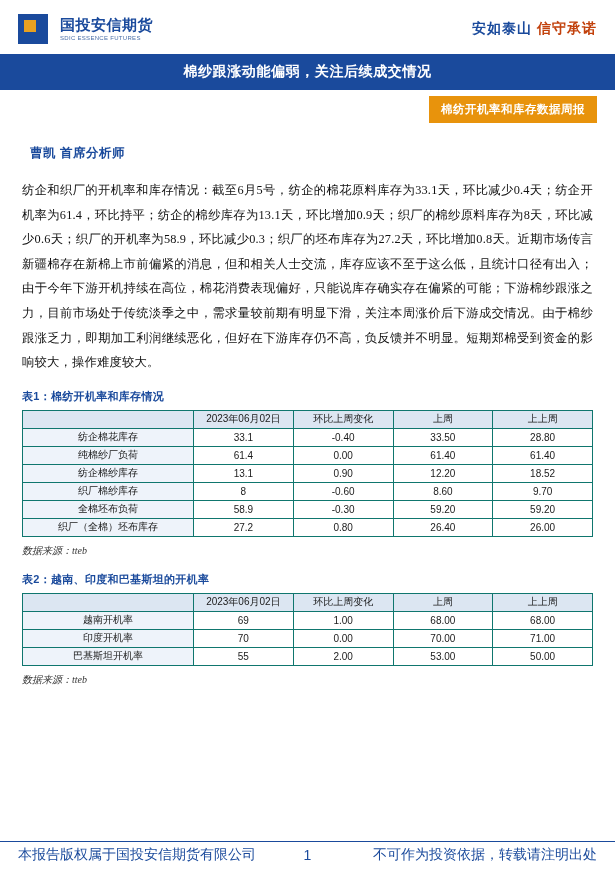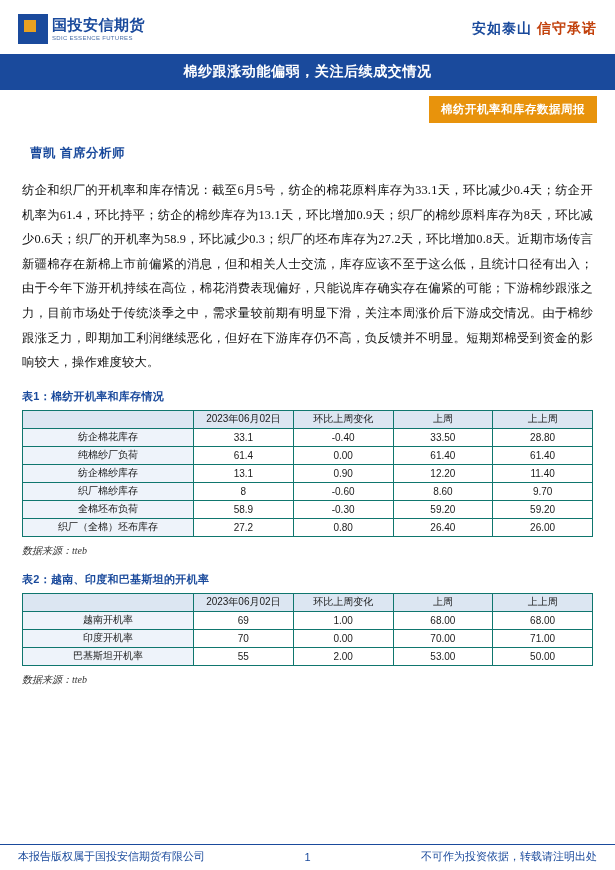--- a/index.html
+++ b/index.html
@@ -26,21 +26,21 @@
   .header {
     display: flex;
     align-items: center;
     justify-content: space-between;
     padding: 14px 18px 10px 18px;
     box-sizing: border-box;
   }
   .brand {
     display: flex;
     align-items: center;
-    gap: 4px;
+    gap: 12px;
   }
   .brand-mark {
     width: 30px;
     height: 30px;
     background: #1a4a9c;
     position: relative;
     flex: none;
   }
   .brand-mark::after {
     content: "";
@@ -183,21 +183,21 @@
   .footer {
     position: absolute;
     left: 0;
     right: 0;
     bottom: 0;
     border-top: 1px solid #1a4a9c;
     padding: 4px 18px 6px 18px;
     display: flex;
     align-items: center;
     justify-content: space-between;
-    font-size: 11px;
+    font-size: 14px;
     color: #1a4a9c;
     font-family: "Liberation Sans", sans-serif;
     box-sizing: border-box;
   }
   .footer-left { flex: 1; text-align: left; }
   .footer-center { flex: 0 0 auto; text-align: center; }
   .footer-right { flex: 1; text-align: right; }
 </style>
 </head>
 <body>
@@ -255,21 +255,21 @@
           <td>61.4</td>
           <td>0.00</td>
           <td>61.40</td>
           <td>61.40</td>
         </tr>
         <tr>
           <td>纺企棉纱库存</td>
           <td>13.1</td>
           <td>0.90</td>
           <td>12.20</td>
-          <td>11.40</td>
+          <td>18.52</td>
         </tr>
         <tr>
           <td>织厂棉纱库存</td>
           <td>8</td>
           <td>-0.60</td>
           <td>8.60</td>
           <td>9.70</td>
         </tr>
         <tr>
           <td>全棉坯布负荷</td>

